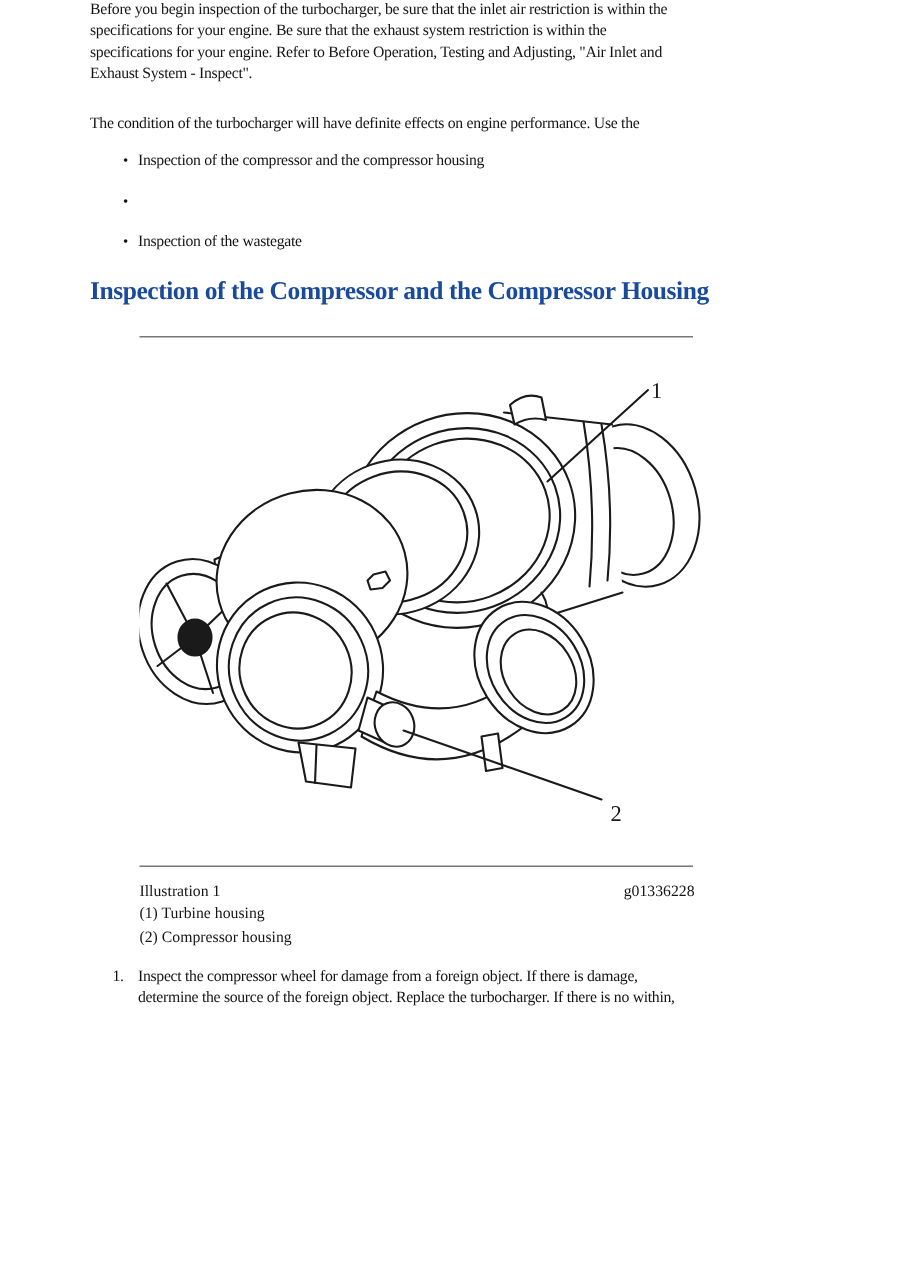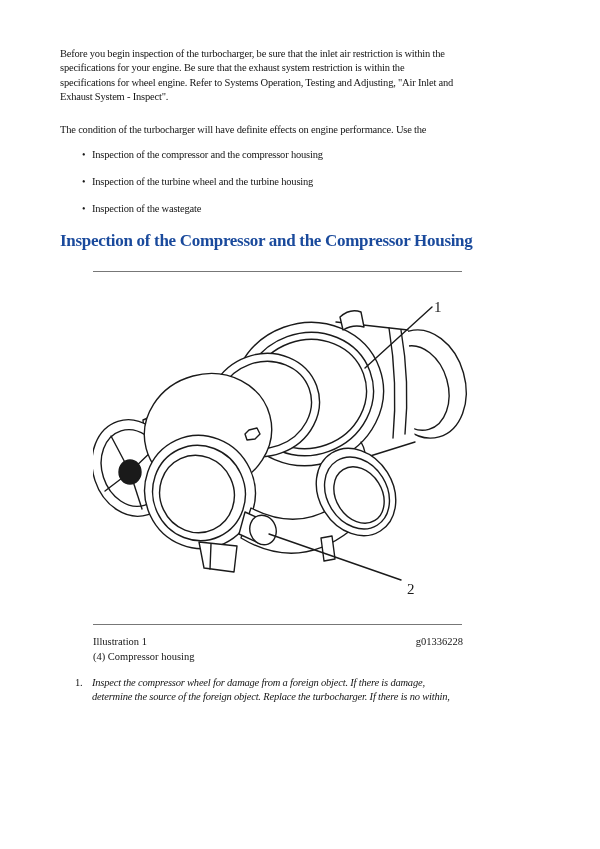--- a/index.html
+++ b/index.html
@@ -4,21 +4,21 @@
 <style>
   html,body { margin:0; padding:0; background:#ffffff; }
   .page {
     position:relative;
     width:600px; height:849px;
     background:#fff;
     overflow:hidden;
     font-family:"Liberation Serif", serif;
     color:#151515;
   }
-  .content { padding-top:47px; margin-left:60px; width:486px; }
+  .content { margin-left:60px; width:486px; }
 
   .par { margin:0; font-size:10.5px; letter-spacing:-0.2px; }
   .par .ln { display:block; line-height:14.3px; white-space:nowrap; }
   .par2 { margin-top:19px; }
 
   .bullets { margin:11px 0 0 0; padding:0; list-style:none; }
   .bullets li {
     display:flex; align-items:flex-start;
     margin:0 0 12.6px 22px;
     font-size:10.5px; letter-spacing:-0.2px; line-height:14.3px;
@@ -42,52 +42,51 @@
     display:flex; justify-content:space-between;
     width:370px;
     margin-top:11px;
     font-size:10.5px; line-height:12px;
   }
   .fig-desc { margin-top:6px; font-size:10.5px; line-height:12px; }
   .fig-legend-item { margin-top:3.5px; font-size:10.5px; line-height:12px; }
 
   .step { display:flex; margin:13px 0 0 15px; font-size:10.5px; letter-spacing:-0.2px; }
   .step-num { flex:0 0 17px; line-height:14.3px; }
-  .step-text .ln { display:block; line-height:14.3px; white-space:nowrap;font-style:italic; }
+  .step-text .ln { display:block; line-height:14.3px; white-space:nowrap; }
 
   svg text {
     font-family:"Liberation Serif", serif;
     font-size:15px; fill:#1a1a1a;
   }
 </style>
 </head>
 <body>
 
 <div class="page">
   <div class="content">
 
     <p class="par">
       <span class="ln">Before you begin inspection of the turbocharger, be sure that the inlet air restriction is within the</span>
       <span class="ln">specifications for your engine. Be sure that the exhaust system restriction is within the</span>
-      <span class="ln">specifications for wheel engine. Refer to Systems Operation, Testing and Adjusting, "Air Inlet and</span>
+      <span class="ln">specifications for your engine. Refer to Before Operation, Testing and Adjusting, "Air Inlet and</span>
       <span class="ln">Exhaust System - Inspect".</span>
     </p>
 
     <p class="par par2">
       <span class="ln">The condition of the turbocharger will have definite effects on engine performance. Use the</span>
     </p>
 
     <ul class="bullets">
       <li>
         <span class="blt">•</span>
         <span>Inspection of the compressor and the compressor housing</span>
       </li>
       <li>
         <span class="blt">•</span>
-        <span>Inspection of the turbine wheel and the turbine housing</span>
       </li>
       <li>
         <span class="blt">•</span>
         <span>Inspection of the wastegate</span>
       </li>
     </ul>
 
     <h1 class="sec-heading">Inspection of the Compressor and the Compressor Housing</h1>
 
     <div class="fig-block">
@@ -154,21 +153,22 @@
         <text x="341" y="40">1</text>
         <text x="314" y="322">2</text>
       </svg>
 
       <div class="fig-rule"></div>
 
       <div class="fig-caption-row">
         <span>Illustration 1</span>
         <span>g01336228</span>
       </div>
-      <div class="fig-legend-item">(4) Compressor housing</div>
+      <div class="fig-legend-item">(1) Turbine housing</div>
+      <div class="fig-legend-item">(2) Compressor housing</div>
     </div>
 
     <div class="step">
       <span class="step-num">1.</span>
       <span class="step-text">
         <span class="ln">Inspect the compressor wheel for damage from a foreign object. If there is damage,</span>
         <span class="ln">determine the source of the foreign object. Replace the turbocharger. If there is no within,</span>
       </span>
     </div>
 

